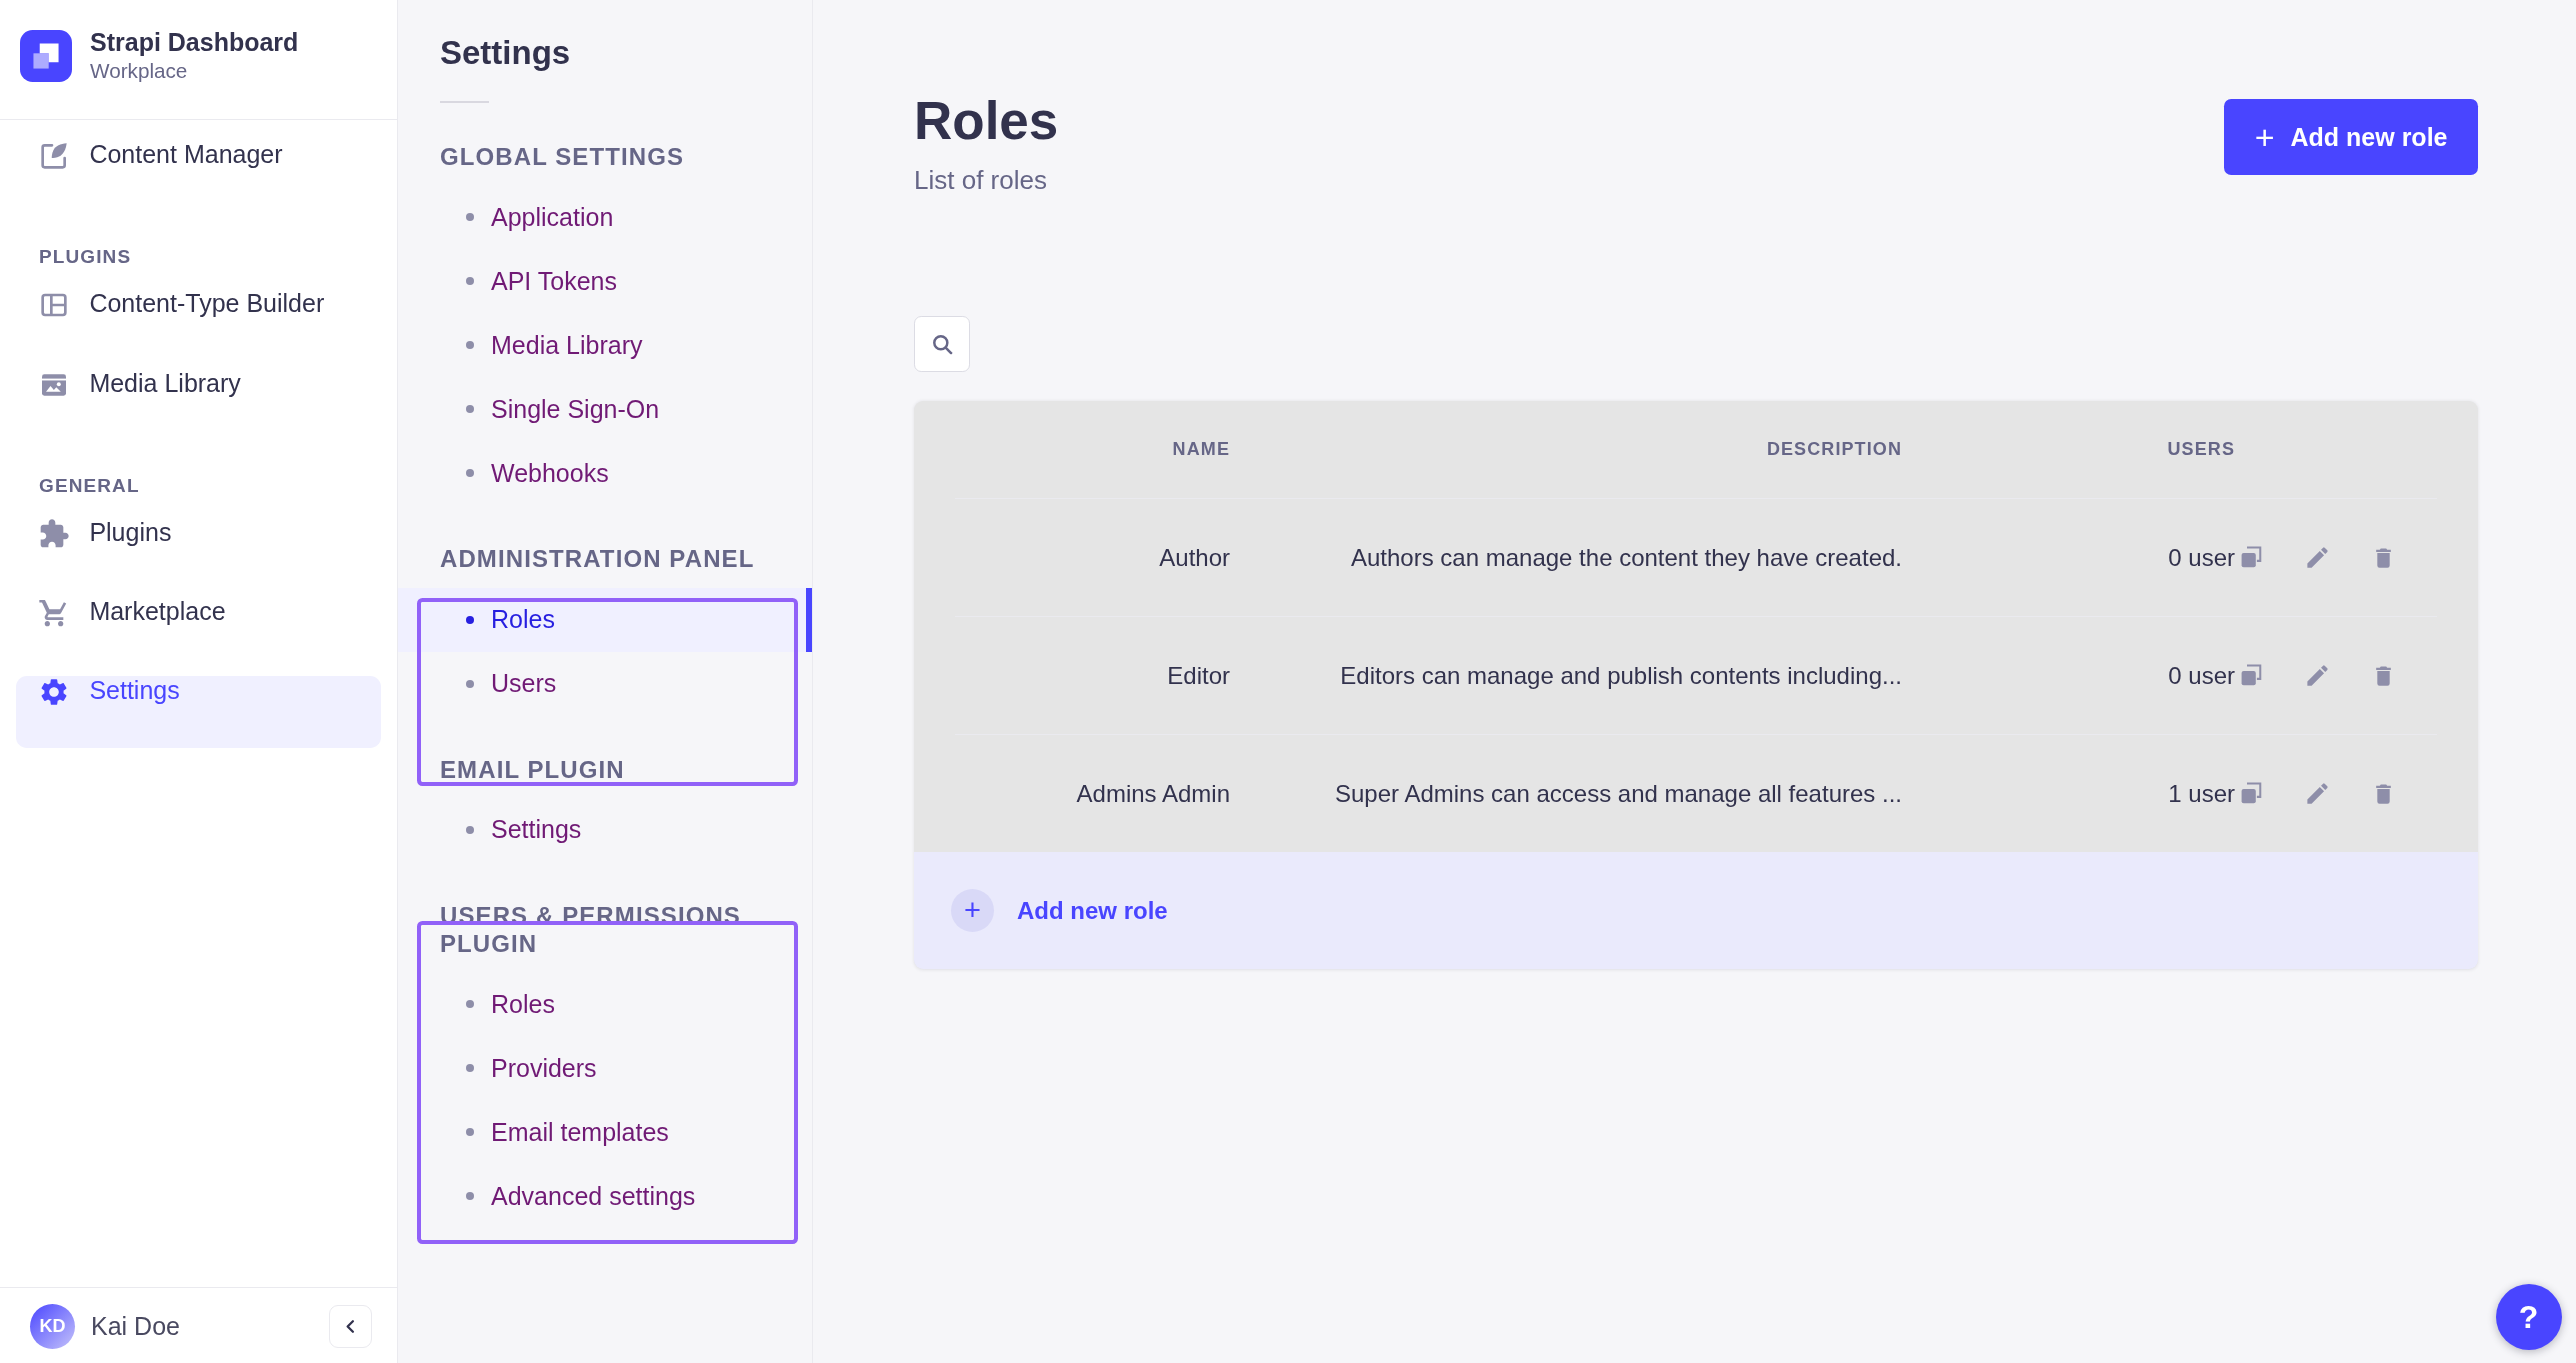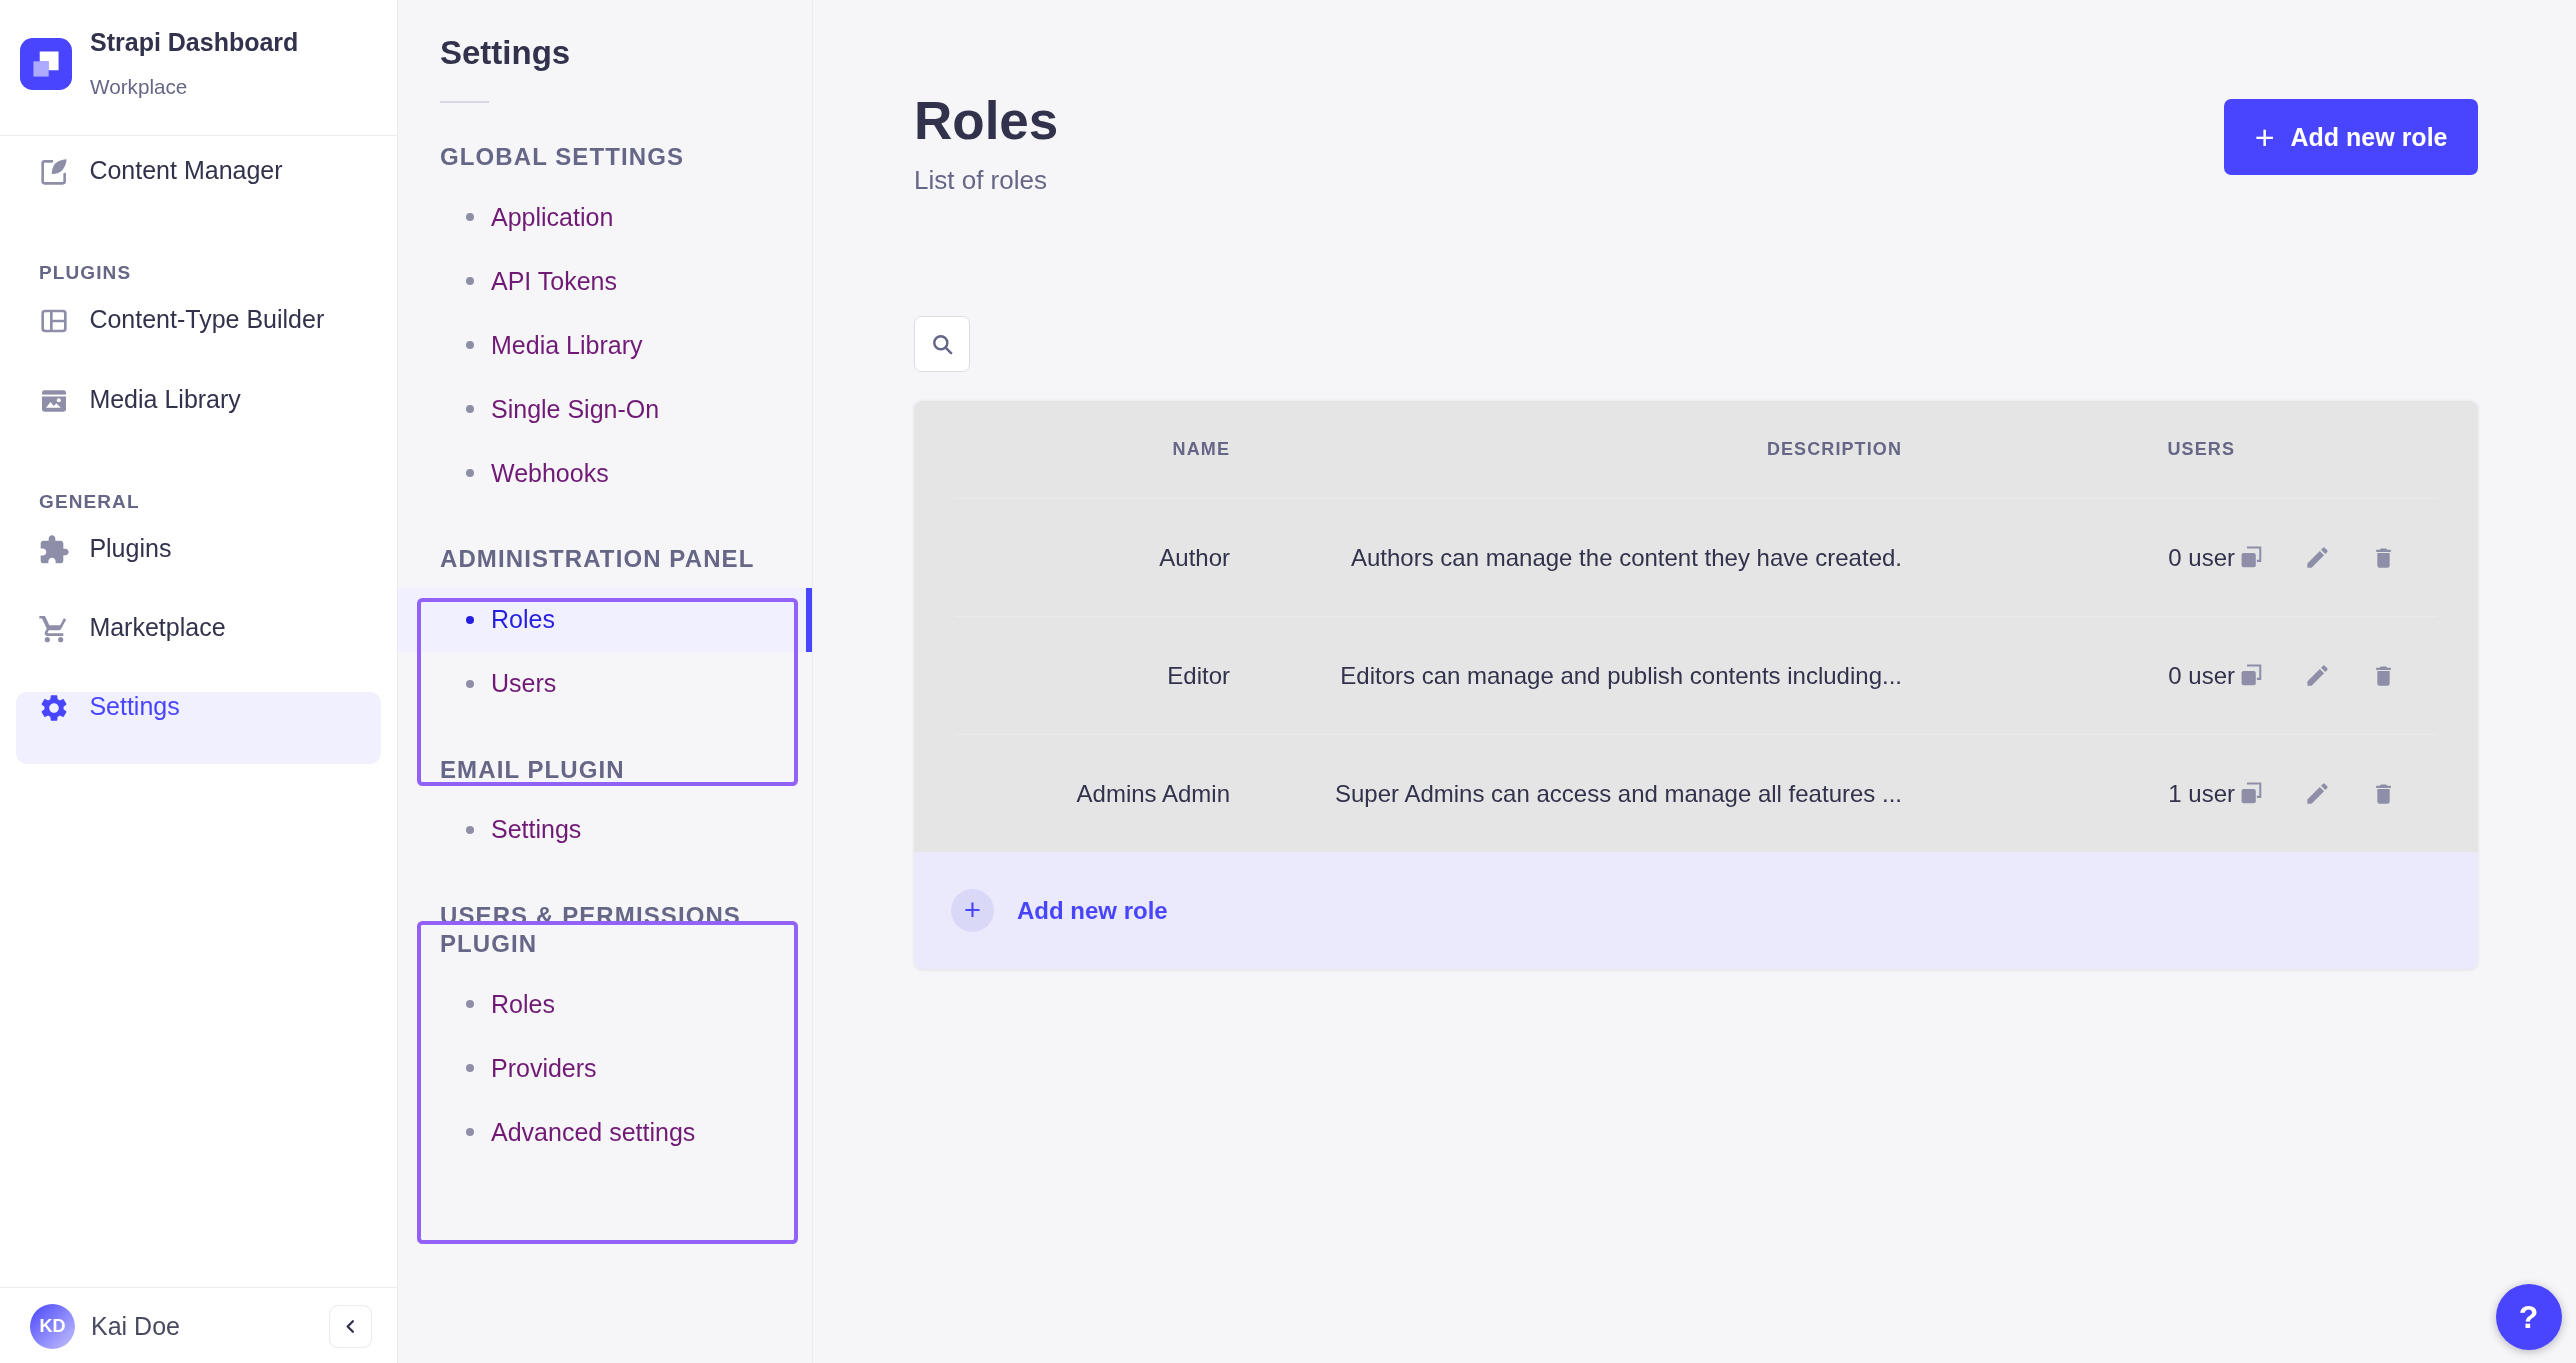--- a/index.html
+++ b/index.html
@@ -13,21 +13,21 @@
   }
   
   .sidebar {
     width: 398px; min-width: 398px;
     background: #ffffff;
     border-right: 0.9px solid #eaeaef;
     display: flex; flex-direction: column;
   }
   .brand { display: flex; align-items: center; gap: 18px; padding: 28px 20px 36px 20px; }
   .brand-icon { width: 52px; height: 52px; flex: 0 0 52px; }
-  .brand-text { display: flex; flex-direction: column; gap: 18px; }
+  .brand-text { display: flex; flex-direction: column; gap: 2px; }
   .brand-title { font-size: 25px; font-weight: bold; color: #32324d; }
   .brand-sub { font-size: 20.7px; color: #666687; }
   .sb-divider { height: 0.9px; background: #eaeaef; }
   .sb-nav { padding-top: 20px; flex: 1; }
   .sb-item {
     display: flex; 
     height: 72px; margin: 0 16px 7.2px 16px;
     border-radius: 10.8px; padding-left: 22.4px; gap: 19px;
     font-size: 25px; font-weight: 500; color: #32324d; cursor: pointer;
   }
@@ -254,20 +254,21 @@
     <span class="active-bar"></span>
   </div>
   <div class="sn-item">Users</div>
 
   <div class="sn-label">EMAIL PLUGIN</div>
   <div class="sn-item">Settings</div>
 
   <div class="sn-label">USERS &amp; PERMISSIONS PLUGIN</div>
   <div class="sn-item">Roles</div>
   <div class="sn-item">Providers</div>
+  <div class="sn-item">Email templates</div>
   <div class="sn-item">Advanced settings</div>
 
   <div class="annotation-box anno-admin"></div>
   <div class="annotation-box anno-up"></div>
 </aside>
 
 <main class="main">
   <div class="main-header">
     <div>
       <h1 class="page-title">Roles</h1>

